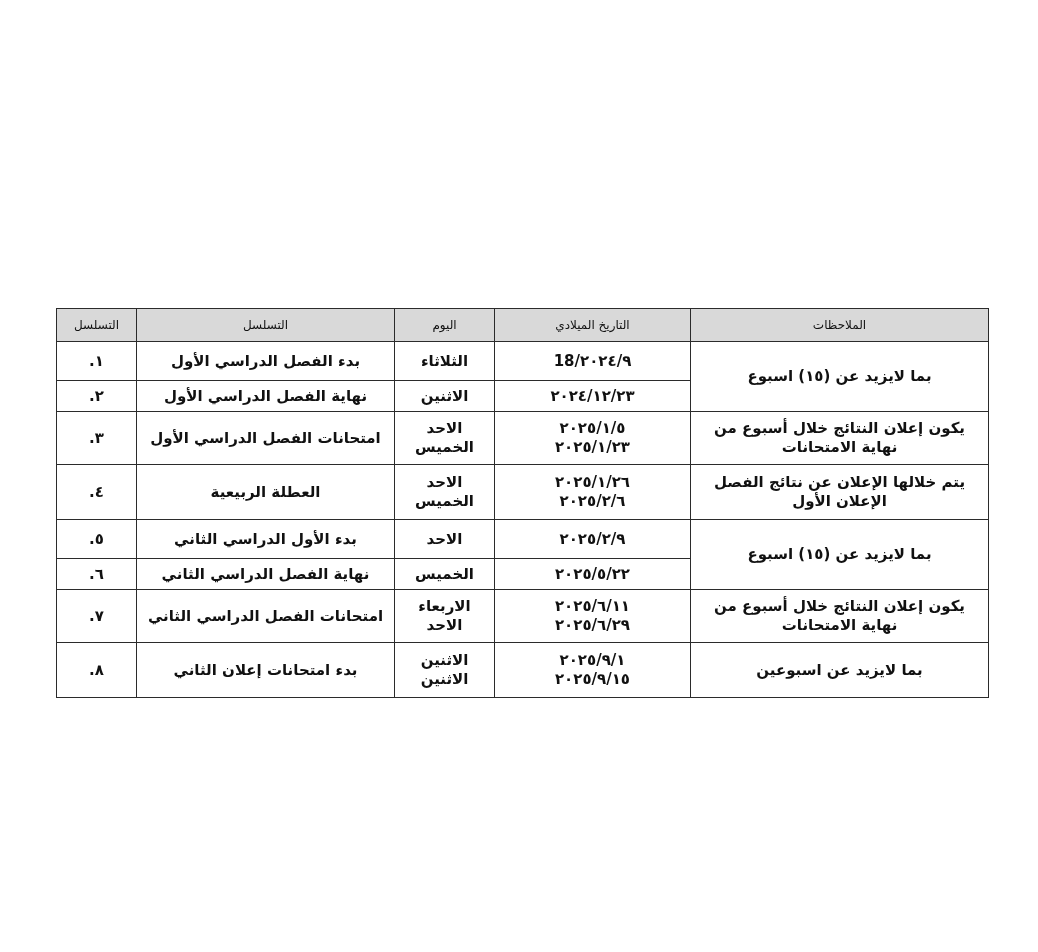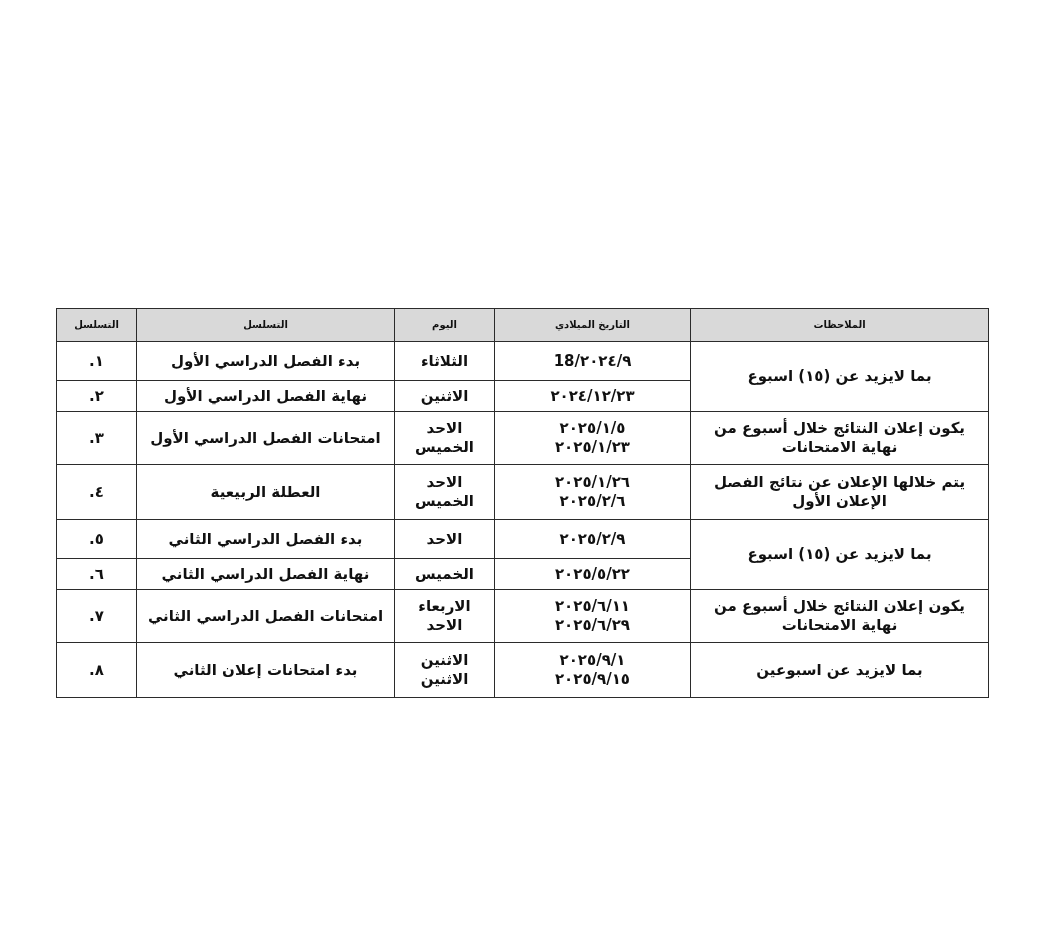--- a/index.html
+++ b/index.html
@@ -40,22 +40,22 @@
     font-size: 15px;
     color: #111111;
     text-align: center;
     vertical-align: middle;
     line-height: 1.25;
     background: #ffffff;
     font-weight: bold;
   }
   table.cal thead th {
     background: #d9d9d9;
-    font-weight: bold;
-    font-size: 10px;
+    font-weight: normal;
+    font-size: 12px;
     height: 28px;
   }
   .col-seq { width: 80px; }
   .col-subject { width: 258px; }
   .col-day { width: 100px; }
   .col-date { width: 196px; }
   .col-notes { width: 298px; }
 
   td.seq {
     background: #d9d9d9;
@@ -135,21 +135,21 @@
 ٢٠٢٥/٢/٦</td>
           <td class="day two-line">الاحد
 الخميس</td>
           <td class="subject">العطلة الربيعية</td>
           <td class="seq">٤.</td>
         </tr>
         <tr class="r5">
           <td class="notes" rowspan="2">بما لايزيد عن (١٥) اسبوع</td>
           <td class="date two-line">٢٠٢٥/٢/٩</td>
           <td class="day two-line">الاحد</td>
-          <td class="subject">بدء الفصل الدراسي الثاني</td>
+          <td class="subject">بدء الأول الدراسي الثاني</td>
           <td class="seq">٥.</td>
         </tr>
         <tr class="r6">
           <td class="date two-line">٢٠٢٥/٥/٢٢</td>
           <td class="day two-line">الخميس</td>
           <td class="subject">نهاية الفصل الدراسي الثاني</td>
           <td class="seq">٦.</td>
         </tr>
         <tr class="r7">
           <td class="notes">يكون إعلان النتائج خلال أسبوع من نهاية الامتحانات</td>

